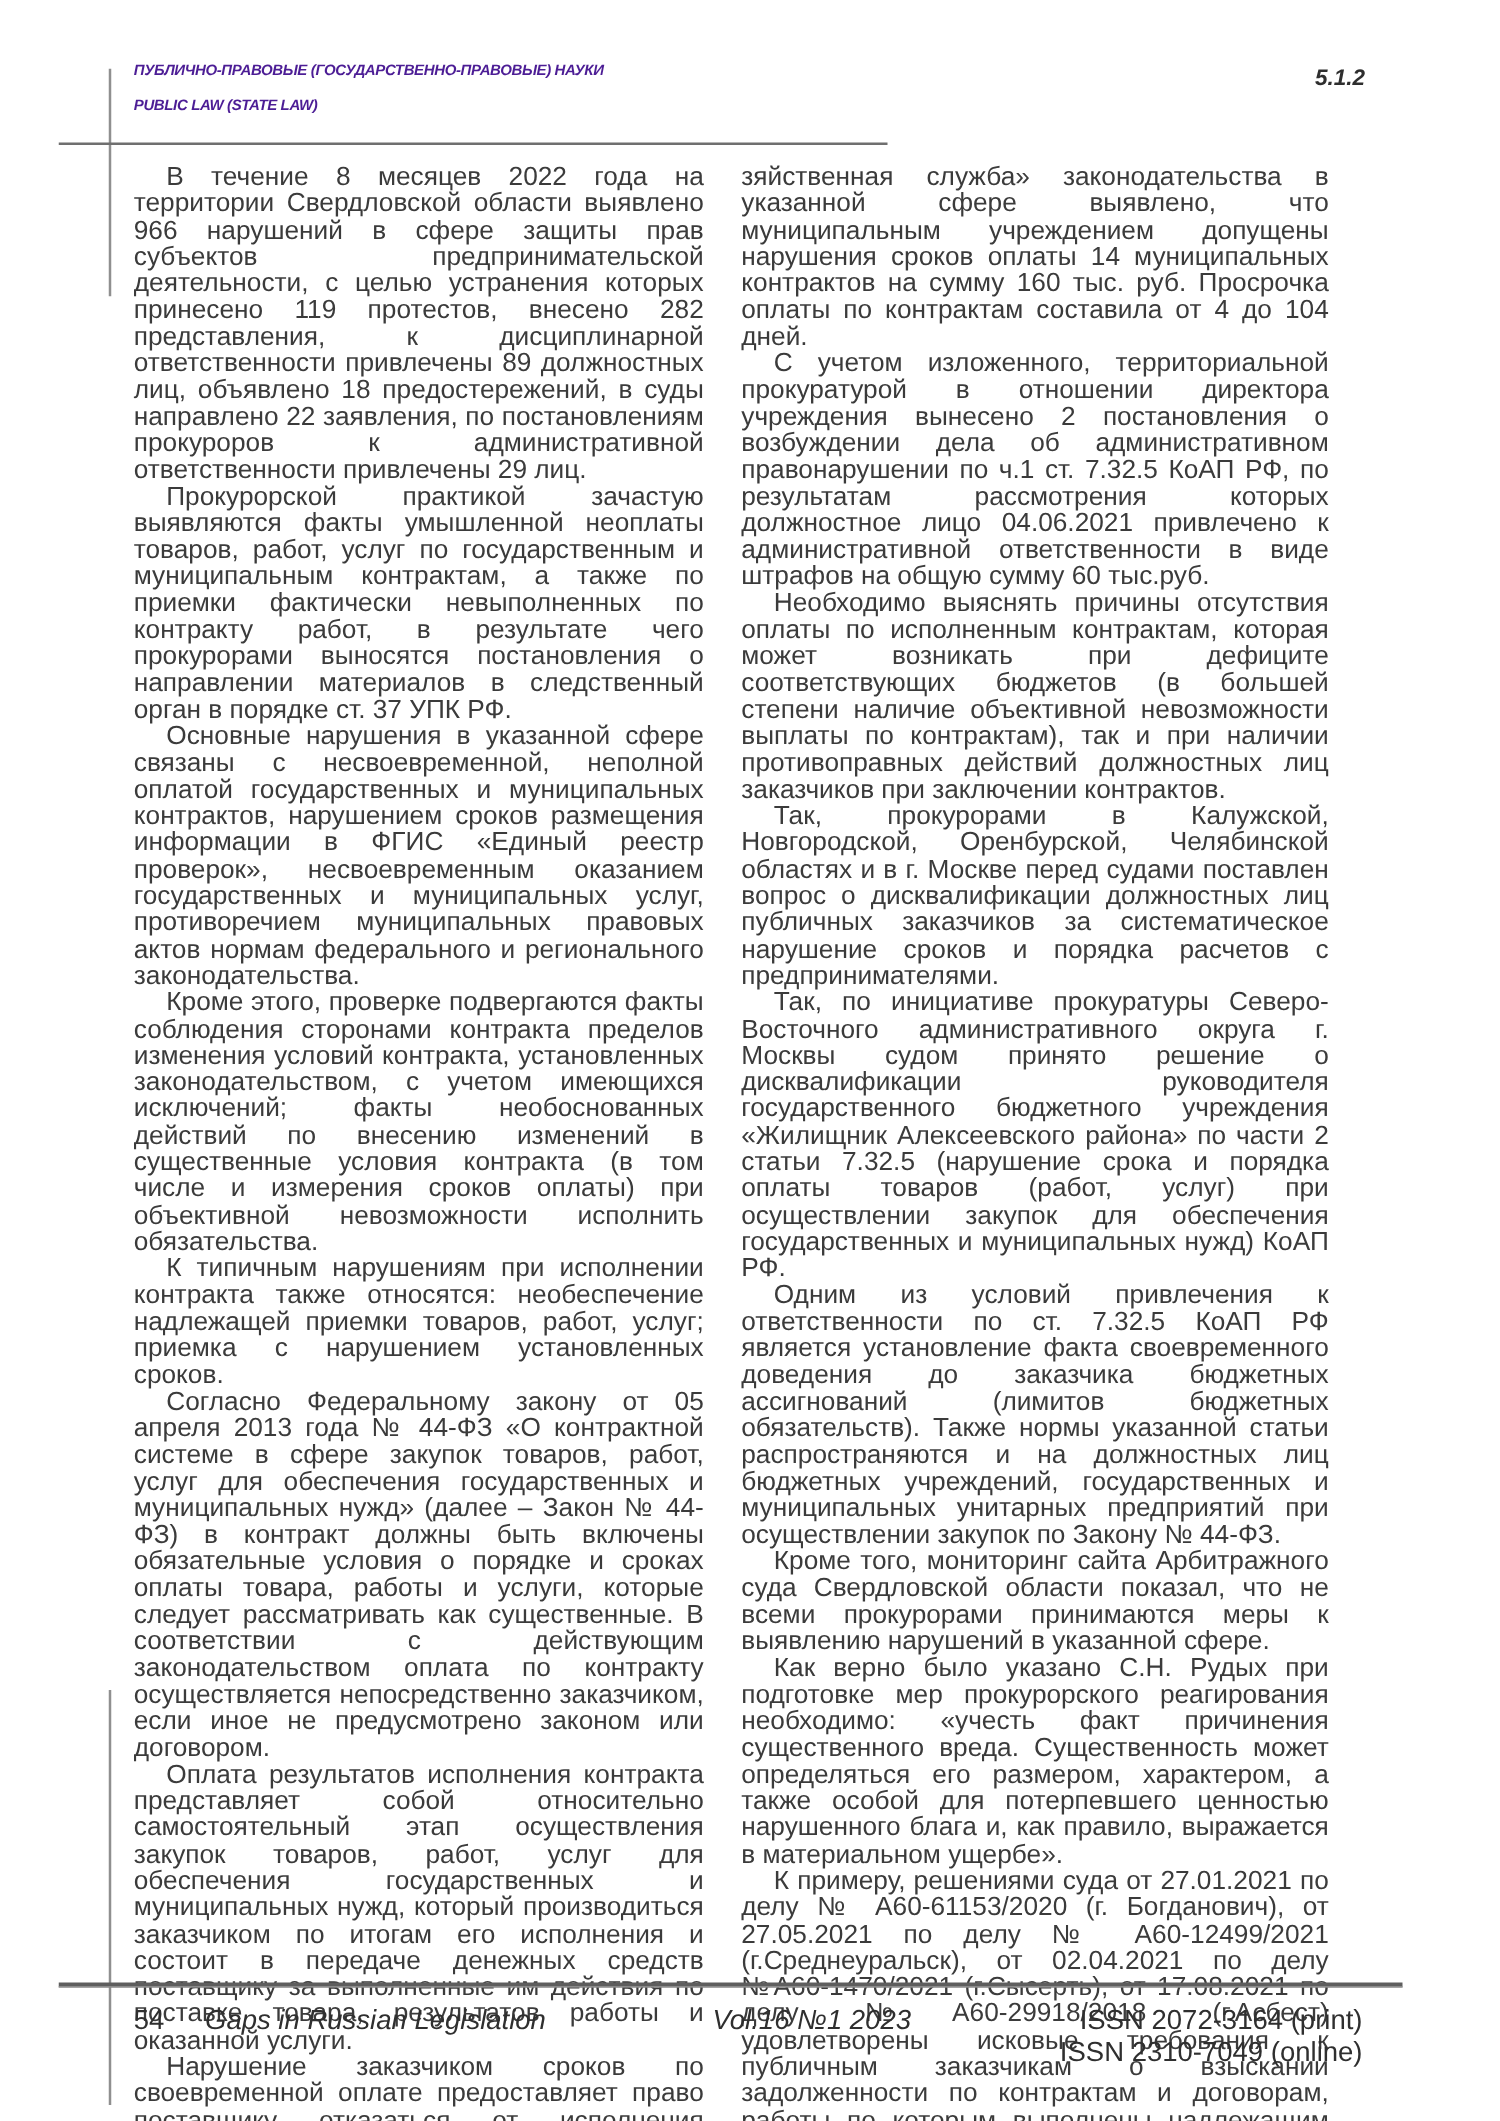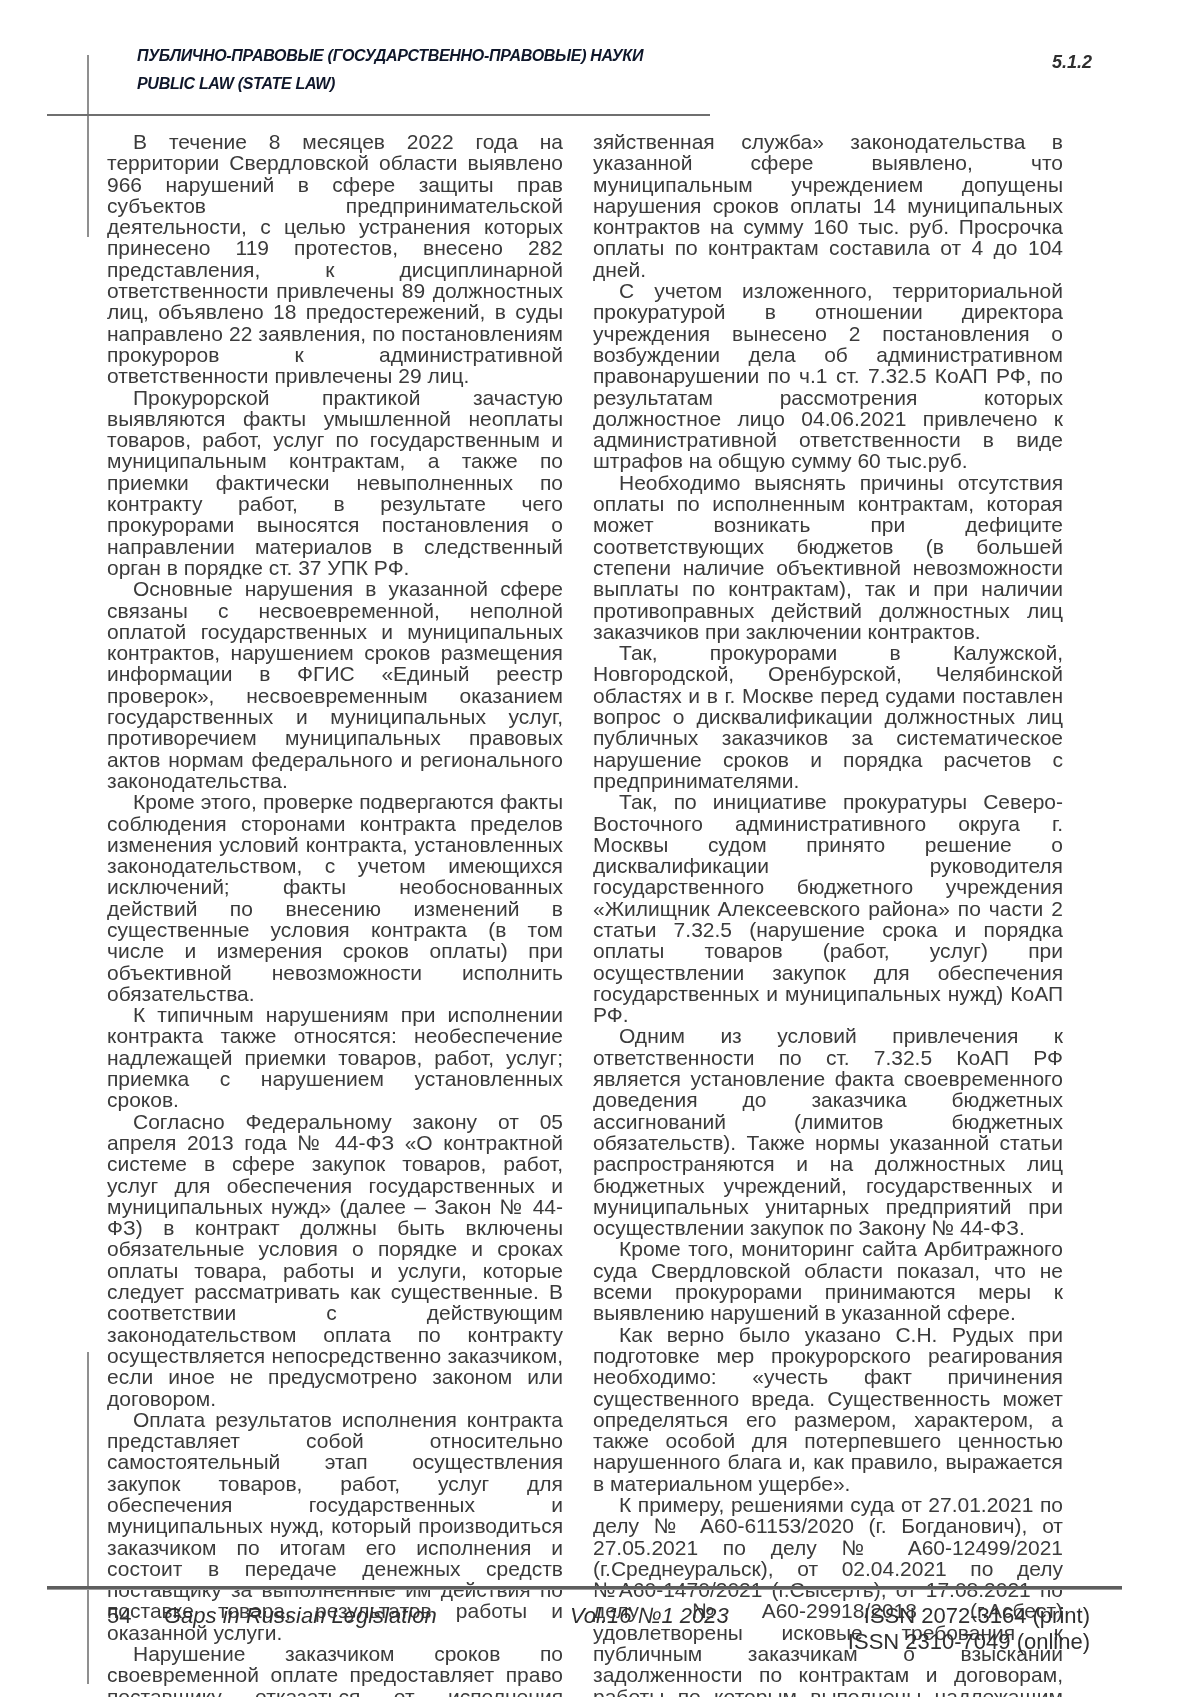--- a/index.html
+++ b/index.html
@@ -18,25 +18,24 @@
   .vline { position: absolute; width: 2px; background: #8f8f8f; }
   .vline-top    { left: 87px; top: 55px;   height: 182px; }
   .vline-bottom { left: 87px; top: 1352px; height: 332px; }
 
   
   .header-block {
     position: absolute;
     left: 107px; top: 42px;
     font-style: italic;
     font-weight: bold;
-    font-size: 16px;
+    font-size: 12px;
     line-height: 28px;
-    color: #0f172a;
+    color: #4c1d95;
     letter-spacing: -0.3px;
-    margin-left: 30px;
   }
   .section-number {
     position: absolute;
     top: 52px; right: 108px;
     font-style: italic;
     font-weight: bold;
     font-size: 18px;
     color: #2e2e2e;
   }
   .header-rule {

